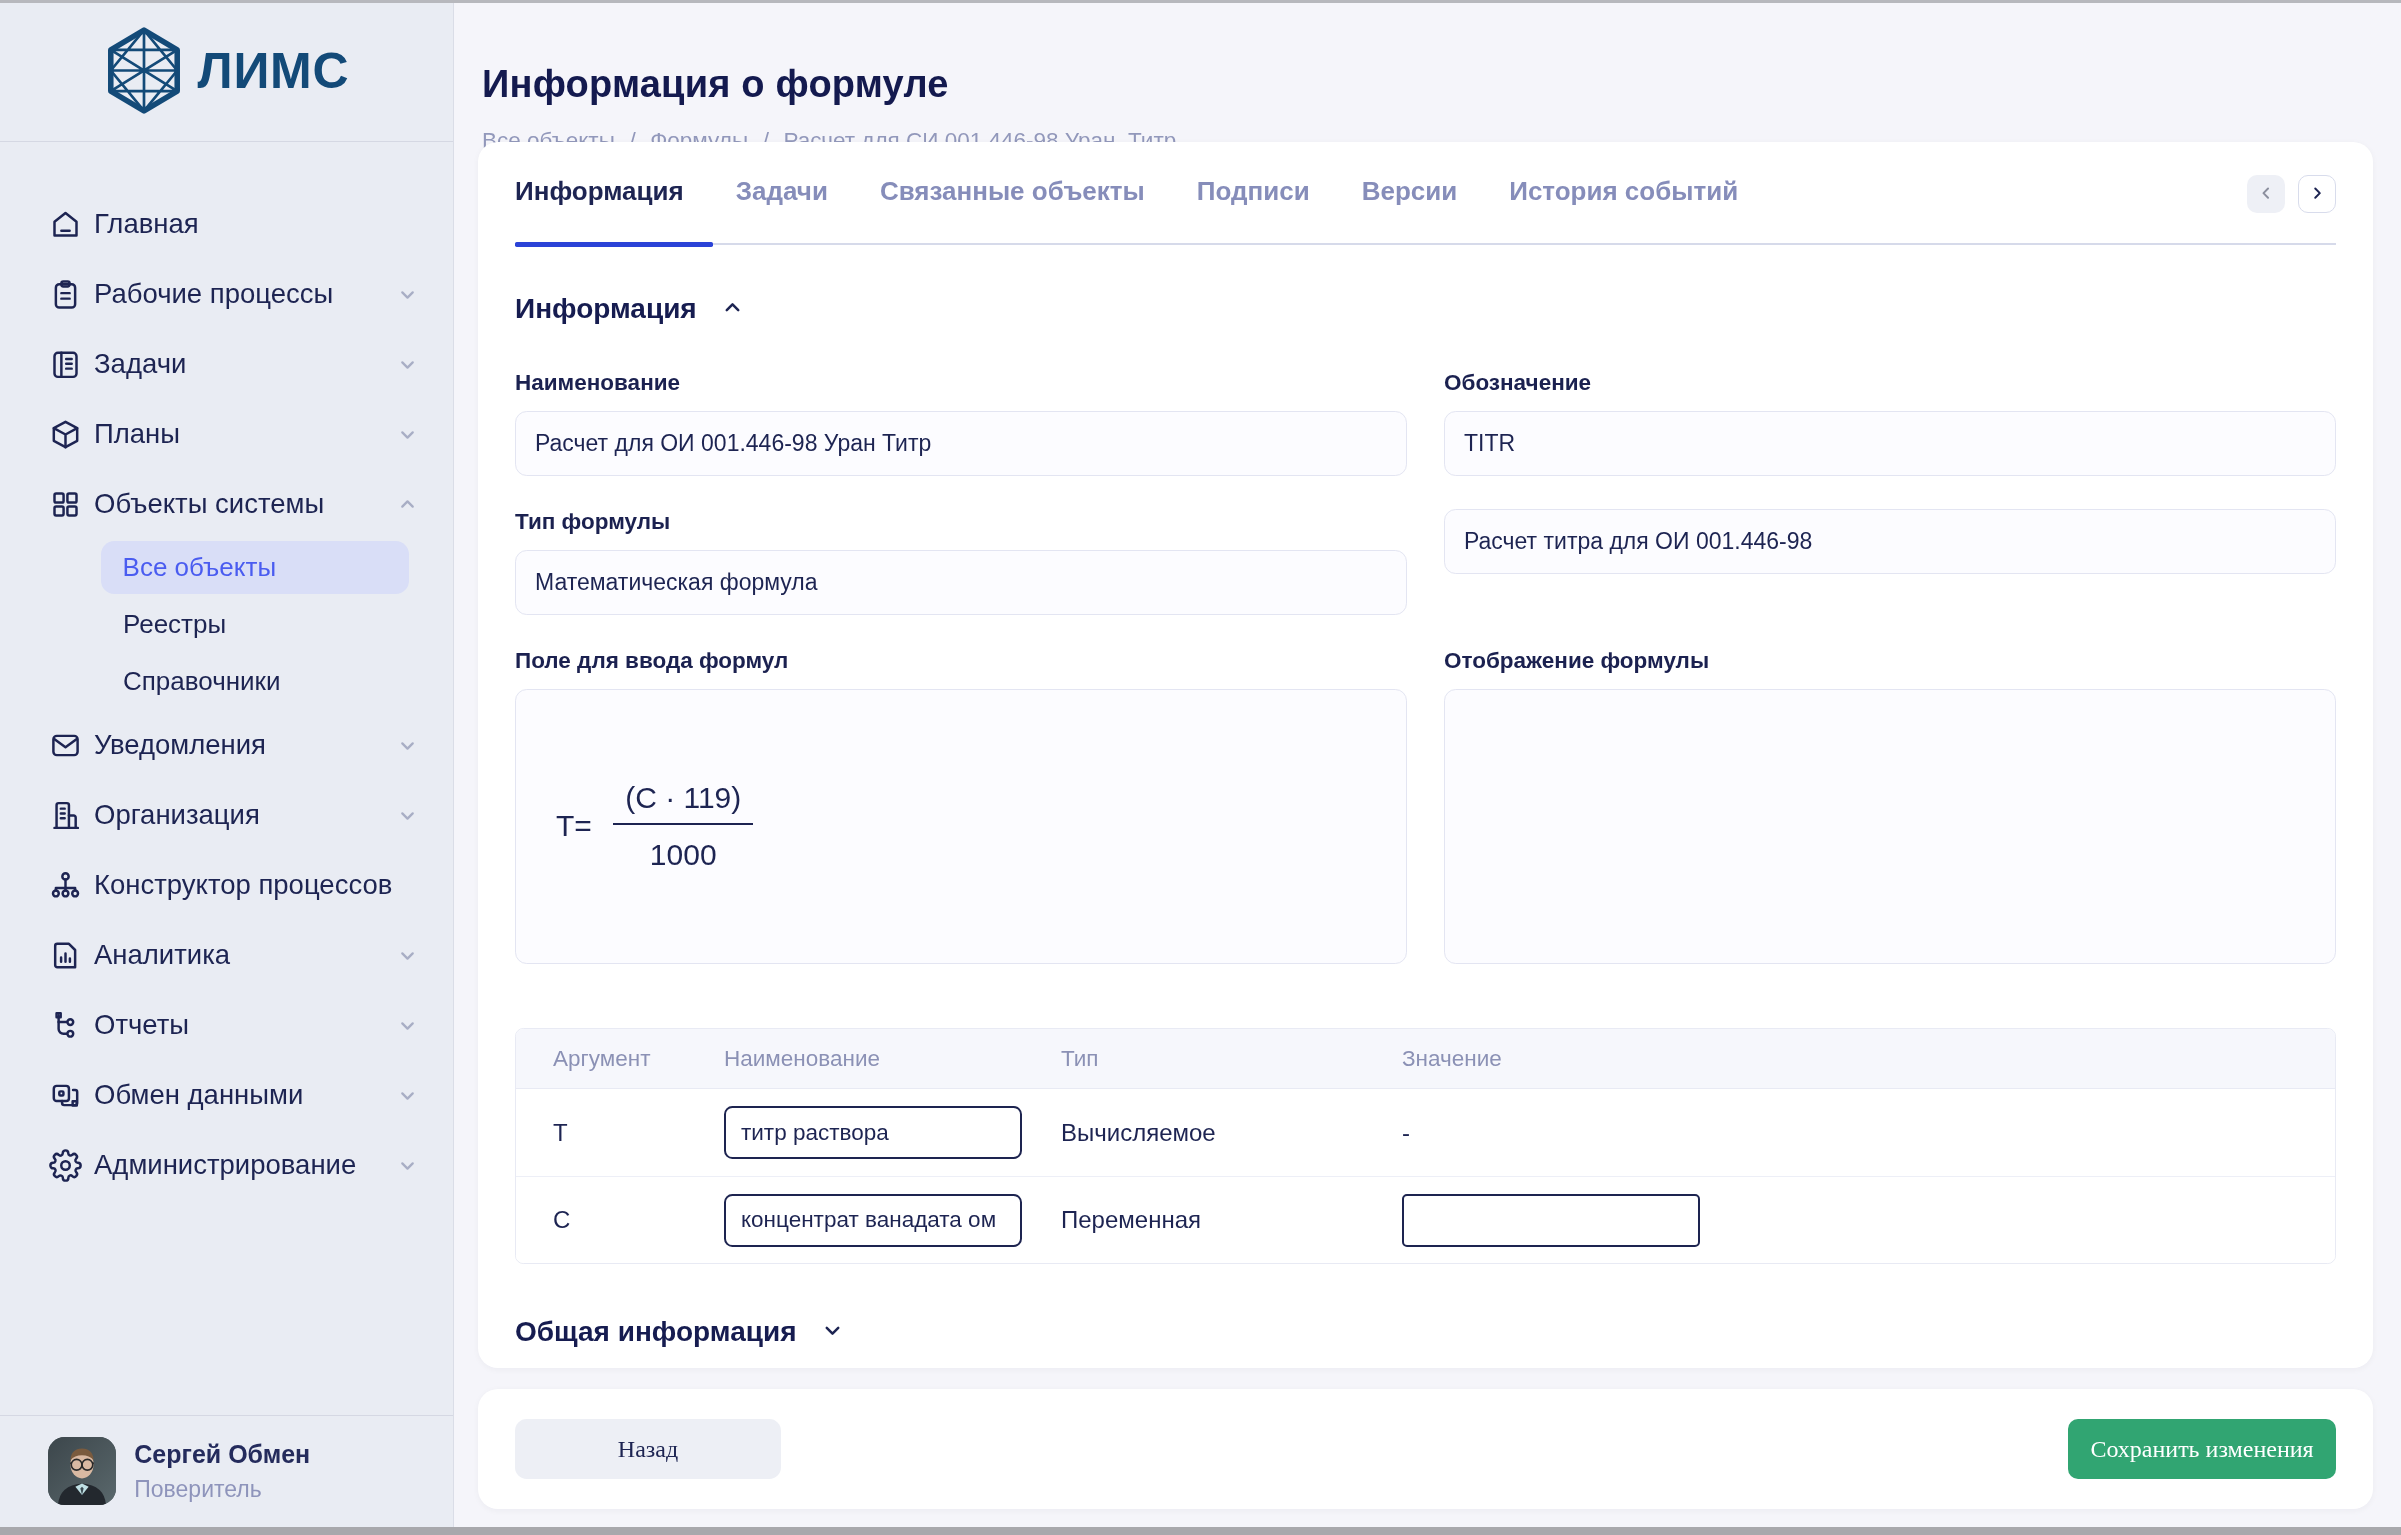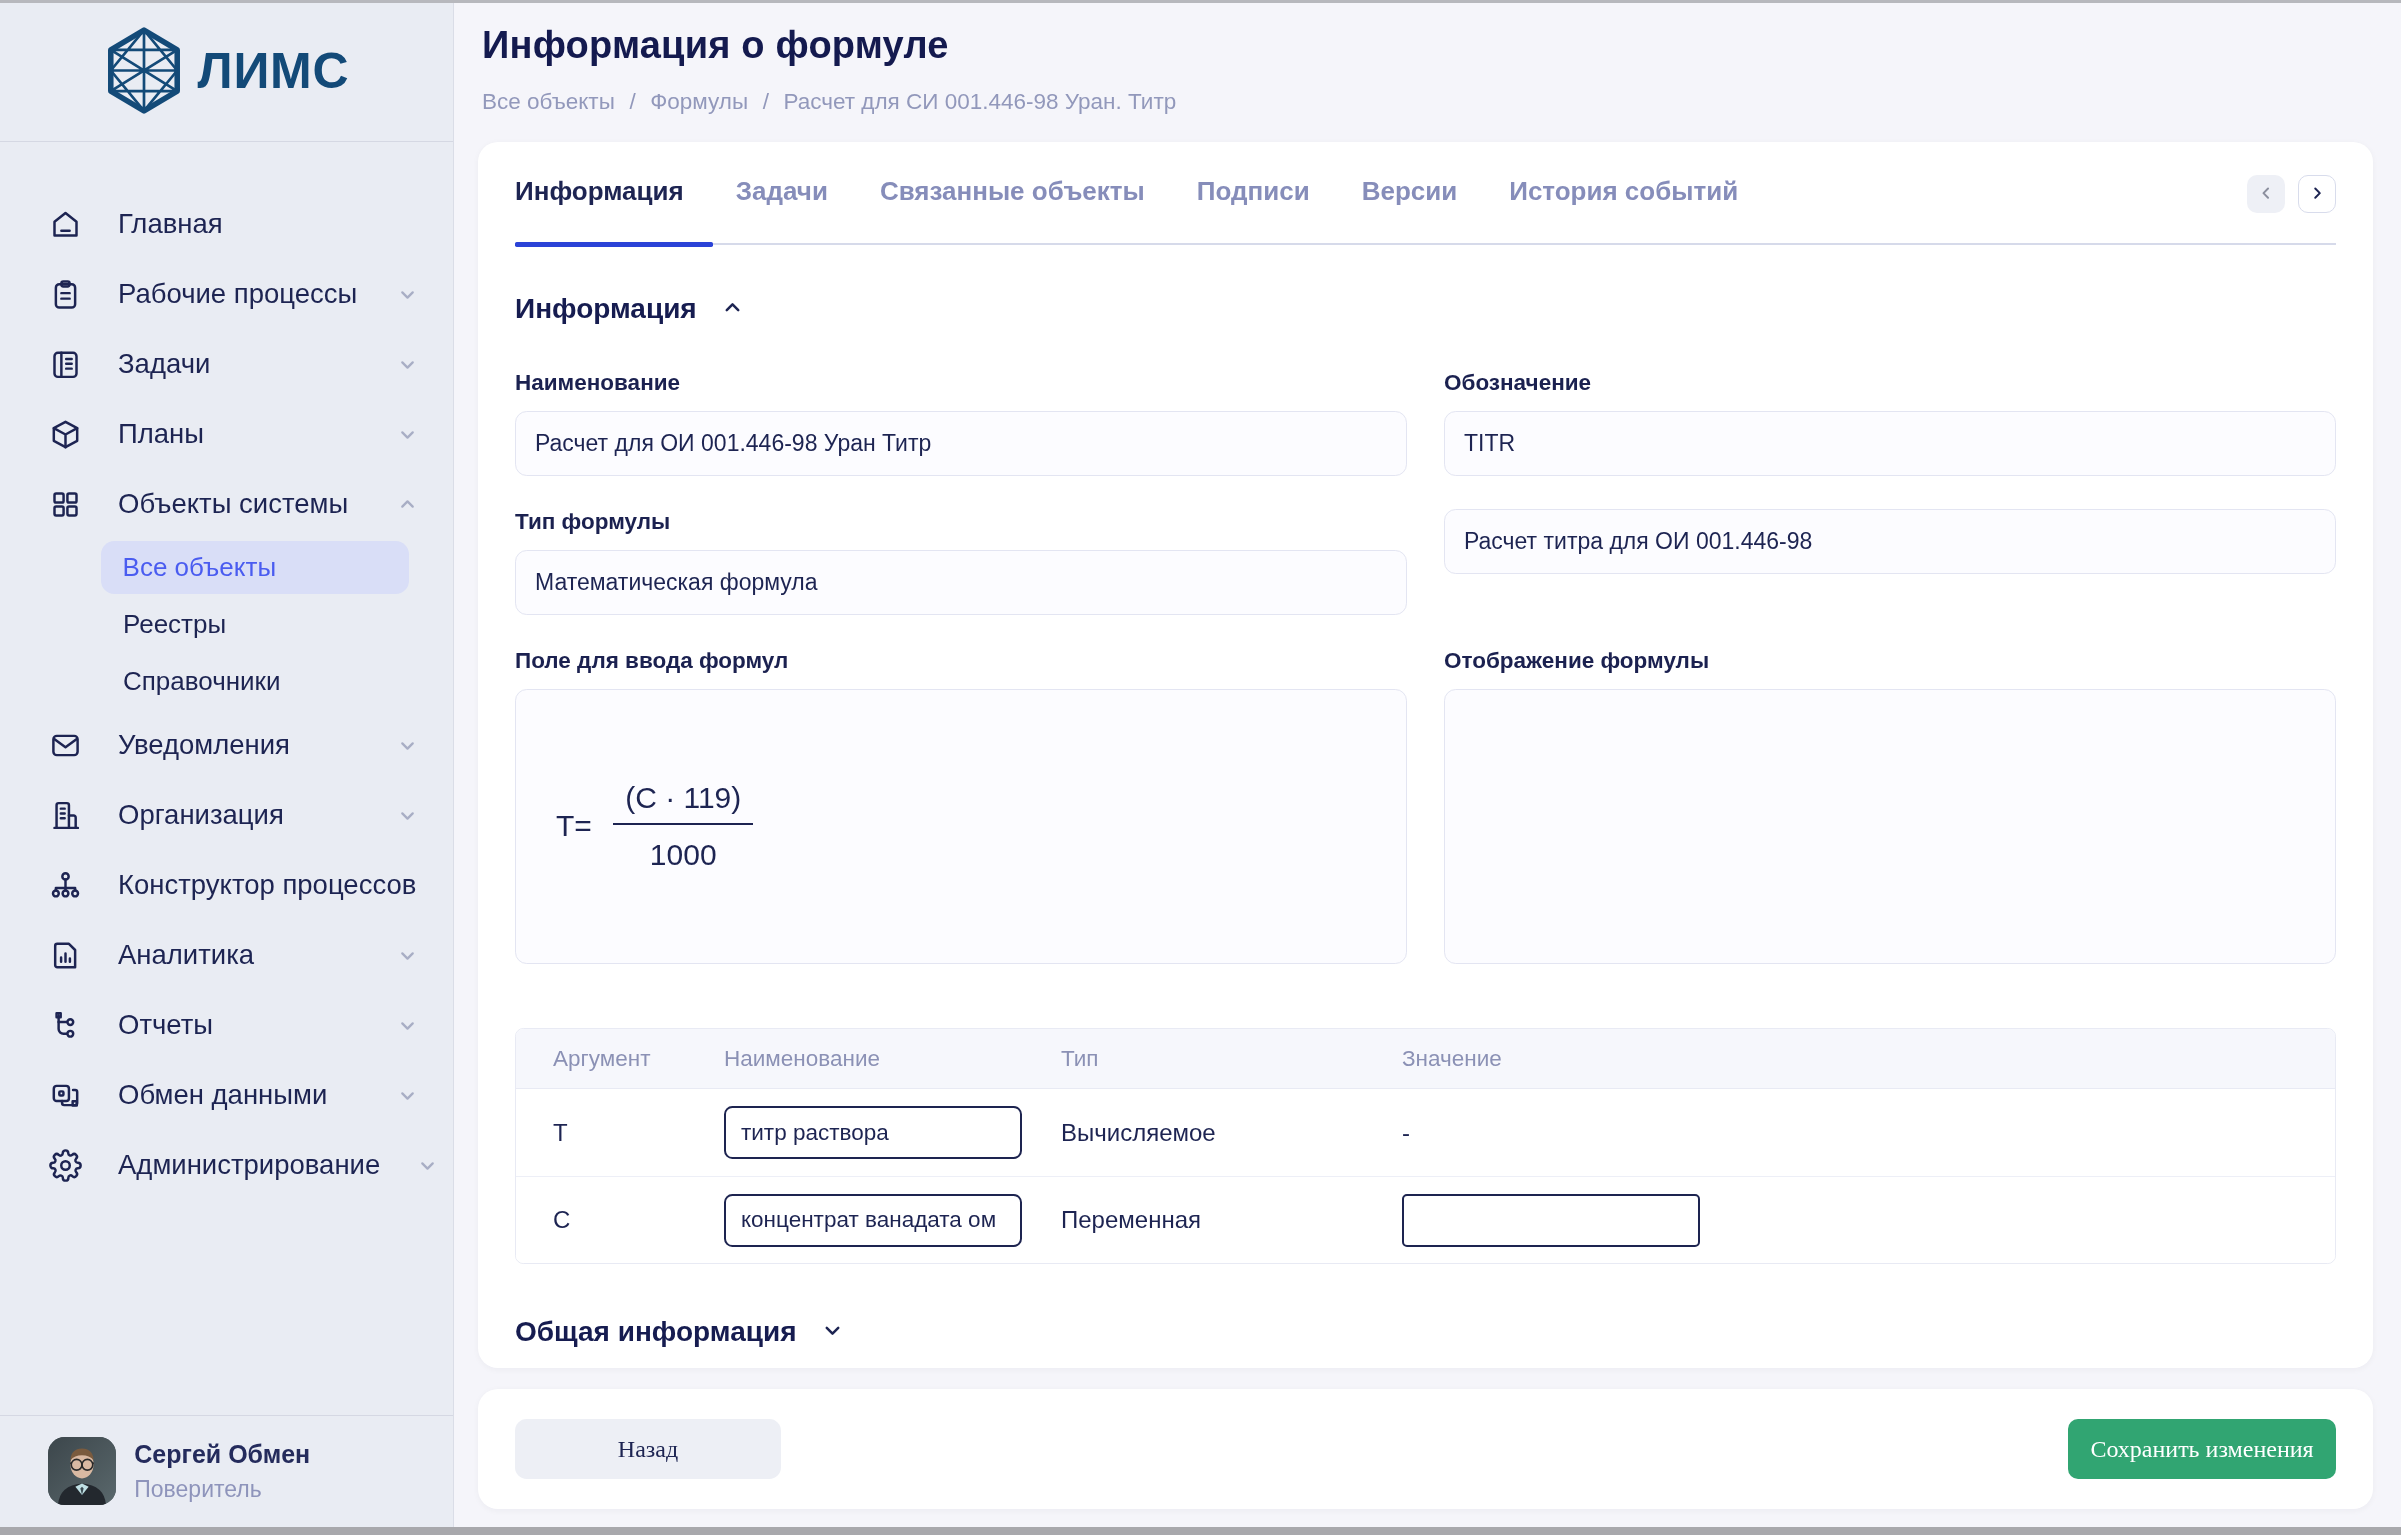--- a/index.html
+++ b/index.html
@@ -20,21 +20,21 @@
   }
   .logo-area {
     height:142px; flex:0 0 142px; border-bottom:1.7px solid #d5d8e3;
     display:flex; align-items:center; justify-content:center; gap:14px;
   }
   .logo-mark { width:80px; height:87px; }
   .logo-text { font-size:50px; font-weight:700; color:#134a78; letter-spacing:0.8px; }
 
   .nav { flex:1 1 auto; padding:47px 33px 0 48px; overflow:hidden; }
   .nav-item {
-    height:70px; display:flex; align-items:center; gap:35px; cursor:pointer;
+    height:70px; display:flex; align-items:center; gap:11px; cursor:pointer;
   }
   .nav-item .icon { width:35px; height:35px; flex:0 0 35px; display:flex; align-items:center; justify-content:center; }
   .nav-item .icon svg { width:33px; height:33px; stroke:#1d2452; fill:none; stroke-width:1.8; stroke-linecap:round; stroke-linejoin:round; }
   .nav-label { font-size:27.5px; color:#1d2452; line-height:1.15; flex:1 1 auto; }
   .nav-chevron { width:25px; height:25px; flex:0 0 25px; }
   .nav-chevron svg { width:25px; height:25px; stroke:#a8aec5; fill:none; stroke-width:2.2; stroke-linecap:round; stroke-linejoin:round; }
 
   .sub-item { height:57px; display:flex; align-items:center; cursor:pointer; }
   .sub-label { font-size:26px; color:#1d2452; padding-left:75px; }
   .sub-item.active { height:57px; padding:1.7px 0; }
@@ -48,21 +48,21 @@
     flex:0 0 112px; border-top:1.7px solid #d5d8e3;
     display:flex; align-items:center; gap:18.3px; padding:0 0 0 48px;
   }
   .avatar { width:68px; height:68px; border-radius:16.7px; overflow:hidden; flex:0 0 68px; }
   .avatar svg { width:100%; height:100%; display:block; }
   .user-name { font-size:25px; font-weight:700; color:#242b5c; margin-bottom:6.7px; }
   .user-role { font-size:23px; color:#8e94bb; }
 
   
   .main { position:absolute; left:455px; top:0; right:0; bottom:8.3px; }
-  .page-header { padding:24px 0 0 27px; }
+  .page-header { padding:31px 0 0 27px;margin-top:32px; }
   .page-title { font-size:38px; font-weight:700; color:#141a4f; letter-spacing:0.2px; }
   .breadcrumb { margin-top:21.6px; font-size:22.5px; color:#9298bb; }
   .breadcrumb .crumb { cursor:pointer; }
   .breadcrumb .sep { padding:0 8.3px; }
 
   .card {
     position:absolute; left:23px; right:28px; top:142px; height:1226px;
     background:#ffffff; border-radius:20px; box-shadow:0 1.7px 6.7px rgba(20,24,60,0.04);
     padding:0 37px;
   }

